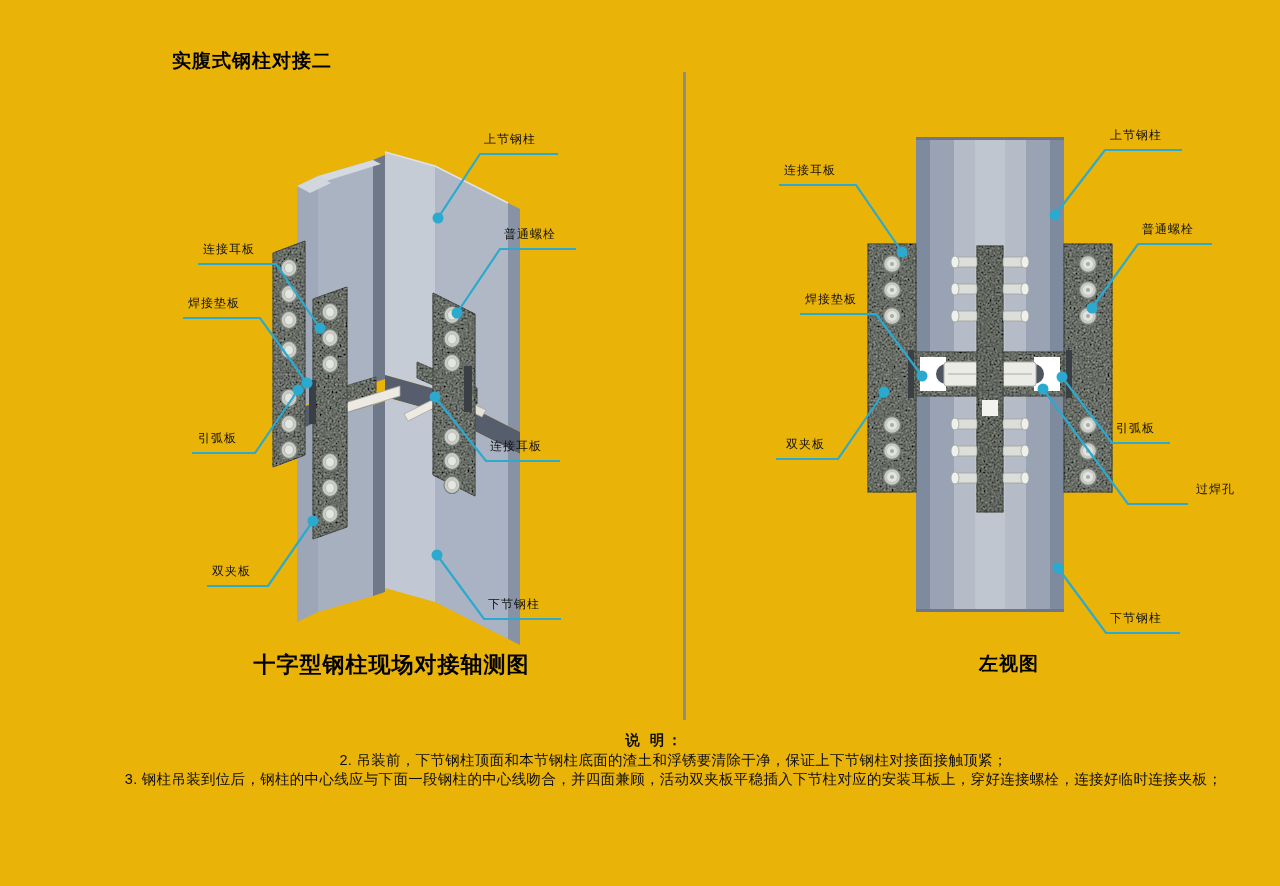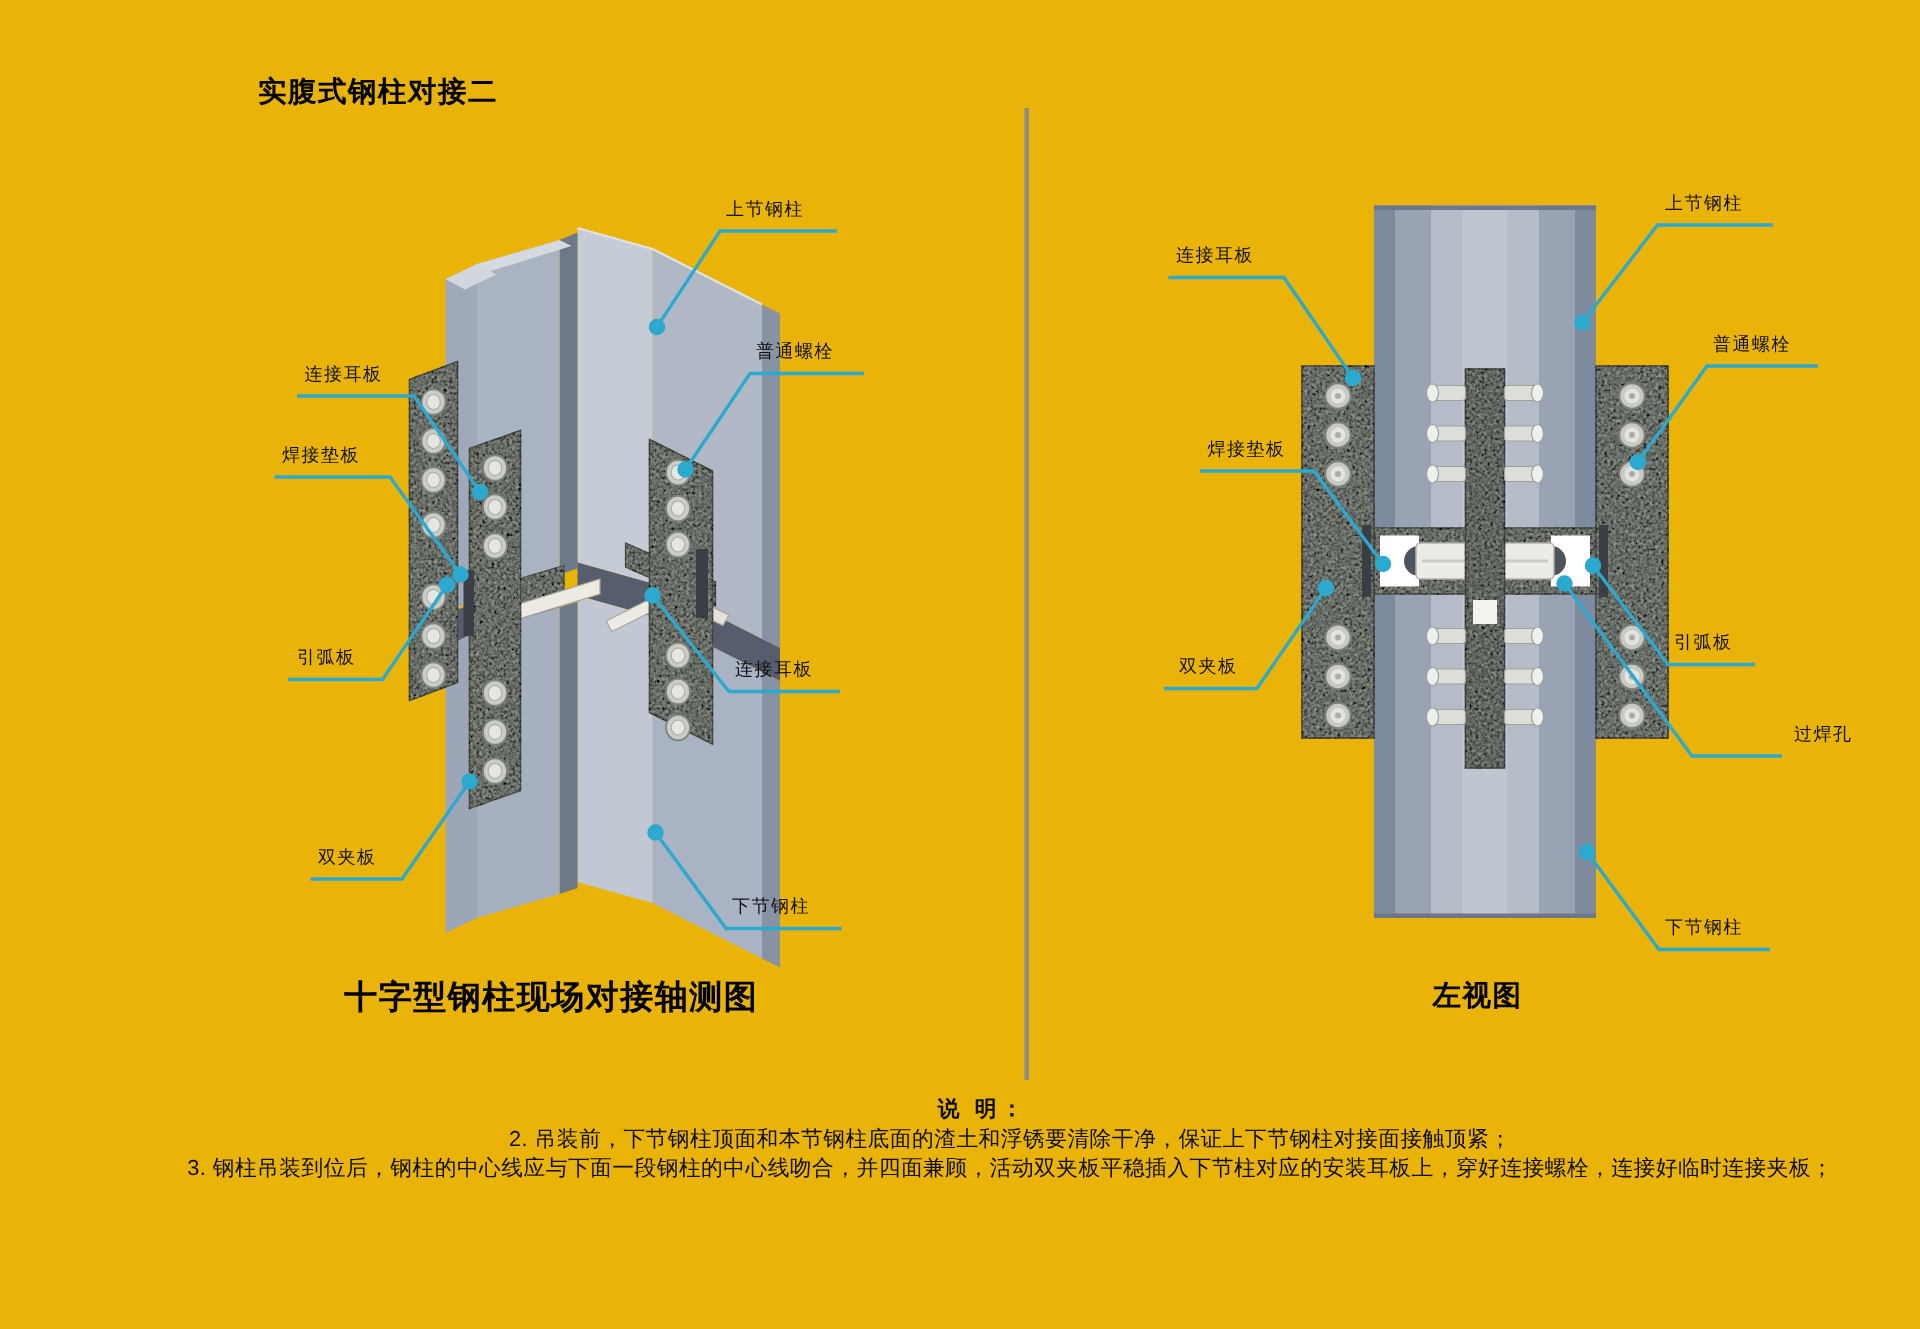--- a/index.html
+++ b/index.html
@@ -2,21 +2,21 @@
 <html><head>
 <meta charset="utf-8">
 <style>
   html,body{margin:0;padding:0;background:#ffffff;}
   .page{position:relative;width:1280px;height:886px;background:#eab308;overflow:hidden;
         font-family:"Liberation Sans","DejaVu Sans",sans-serif;color:#111;}
   .scene{position:absolute;left:0;top:0;width:1280px;height:886px;}
   .title{position:absolute;left:172px;top:48px;font-size:19px;font-weight:bold;letter-spacing:1px;color:#000;}
   .divider{position:absolute;left:683px;top:72px;width:3px;height:648px;background:#8c8c8c;}
   .lbl{position:absolute;font-size:12px;letter-spacing:1px;color:#101010;white-space:nowrap;}
-  .caption{position:absolute;font-weight:bold;color:#000;text-align:center;white-space:nowrap;}
+  .caption{position:absolute;font-weight:bold;color:#000;text-align:center;white-space:nowrap;margin-left:24px;}
   .caption.left{left:225px;top:650px;width:285px;font-size:22px;letter-spacing:1px;}
   .caption.right{left:930px;top:651px;width:110px;font-size:19px;letter-spacing:1px;}
   .notes{position:absolute;left:60px;top:731px;width:1190px;font-size:14.5px;line-height:19.5px;color:#0d0d0d;text-align:center;}
   .notes .heading{font-weight:bold;letter-spacing:3px;}
   .notes .item{margin-left:37px;white-space:nowrap;letter-spacing:0.3px;}
 </style>
 </head>
 <body>
 
 <div class="page">

